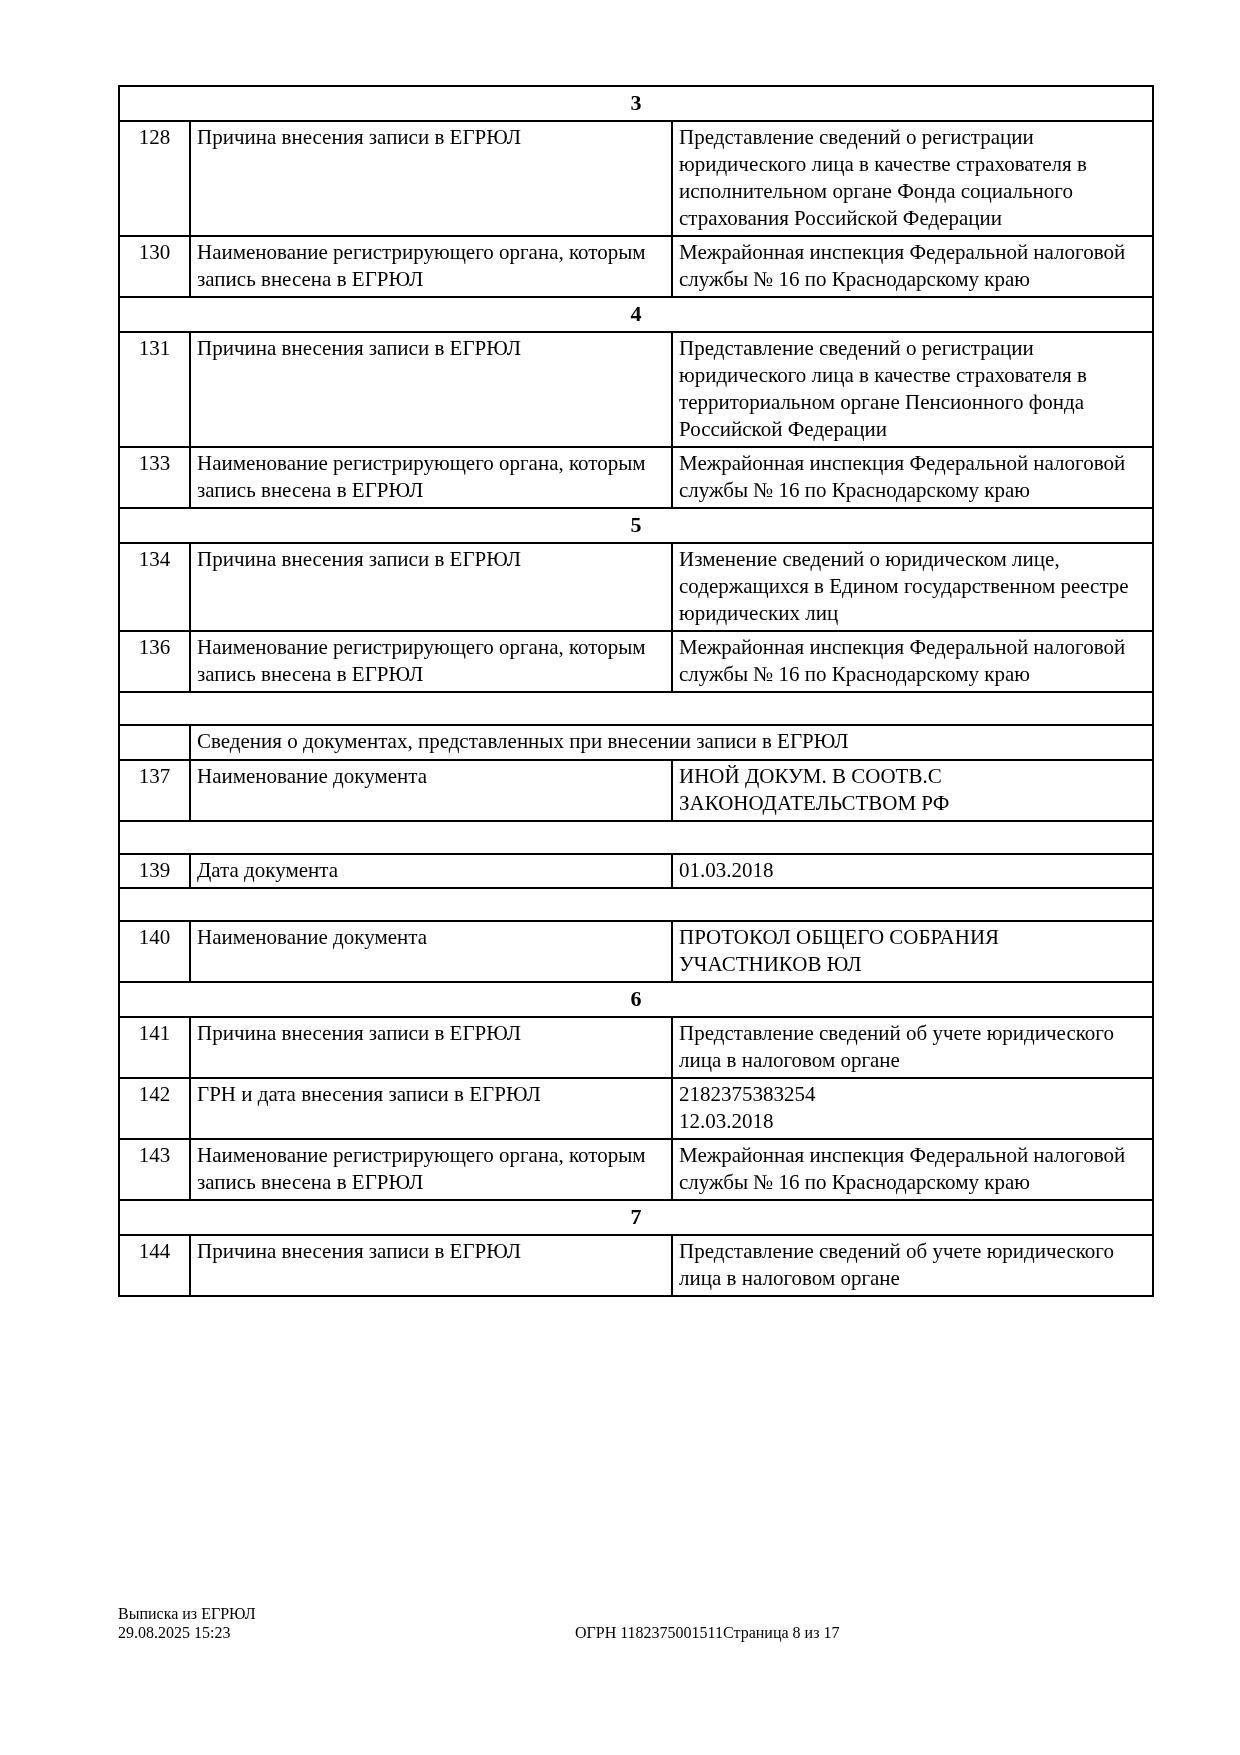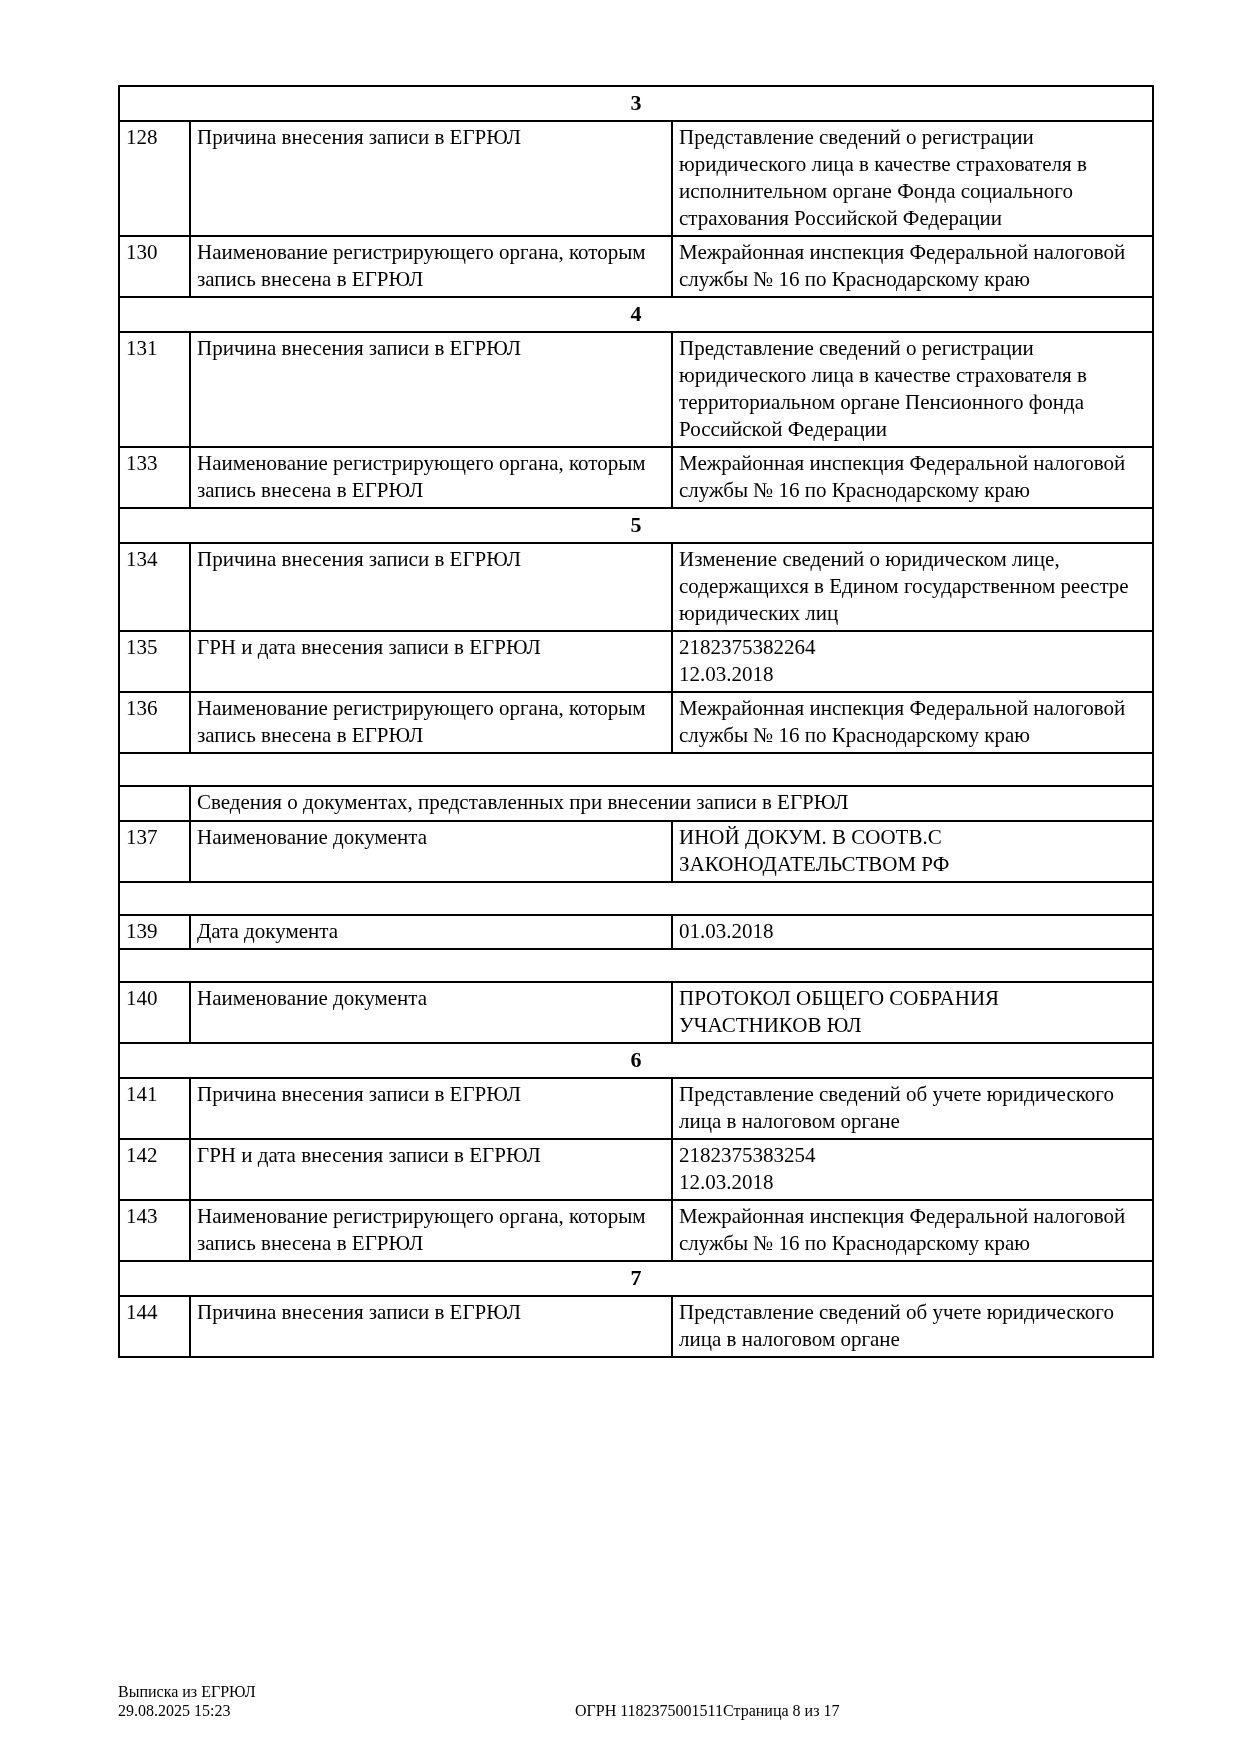--- a/index.html
+++ b/index.html
@@ -33,20 +33,21 @@
   table.egrul col.c-num  { width: 71px; }
   table.egrul col.c-attr { width: 482px; }
   table.egrul col.c-val  { width: 481px; }
   table.egrul td {
     border: 2px solid #000000;
     vertical-align: top;
     padding: 2px 6px 3px 6px;
     overflow: hidden;
   }
   td.num-cell {
+    text-align: center;
     padding-left: 2px;
     padding-right: 8px;
   }
   td.section-cell {
     text-align: center;
     font-weight: bold;
     font-size: 22px;
     height: 28px;
     padding: 2px 0 3px 0;
   }
@@ -56,21 +57,21 @@
   }
   td.subheader-cell {
     height: 28px;
   }
   td.value-cell {
     white-space: pre-line;
   }
   .footer {
     position: absolute;
     left: 118px;
-    top: 1682px;
+    top: 1604px;
     width: 1062px;
     display: grid;
     grid-template-columns: 1fr auto 1fr;
     align-items: end;
     font-size: 16px;
     line-height: 19px;
   }
   .footer .f-left   { text-align: left; }
   .footer .f-center { }
   .footer .f-right  { text-align: left; }
@@ -113,26 +114,20 @@
           <td class="attr-cell">Наименование регистрирующего органа, которым запись внесена в ЕГРЮЛ</td>
           <td class="value-cell">Межрайонная инспекция Федеральной налоговой службы № 16 по Краснодарскому краю</td>
         </tr>
         <tr>
           <td colspan="3" class="section-cell">5</td>
         </tr>
         <tr>
           <td class="num-cell">134</td>
           <td class="attr-cell">Причина внесения записи в ЕГРЮЛ</td>
           <td class="value-cell">Изменение сведений о юридическом лице, содержащихся в Едином государственном реестре юридических лиц</td>
-        </tr>
-        <tr>
-          <td class="num-cell">135</td>
-          <td class="attr-cell">ГРН и дата внесения записи в ЕГРЮЛ</td>
-          <td class="value-cell">2182375382264
-12.03.2018</td>
         </tr>
         <tr>
           <td class="num-cell">136</td>
           <td class="attr-cell">Наименование регистрирующего органа, которым запись внесена в ЕГРЮЛ</td>
           <td class="value-cell">Межрайонная инспекция Федеральной налоговой службы № 16 по Краснодарскому краю</td>
         </tr>
         <tr>
           <td colspan="3" class="spacer-cell"></td>
         </tr>
         <tr>

